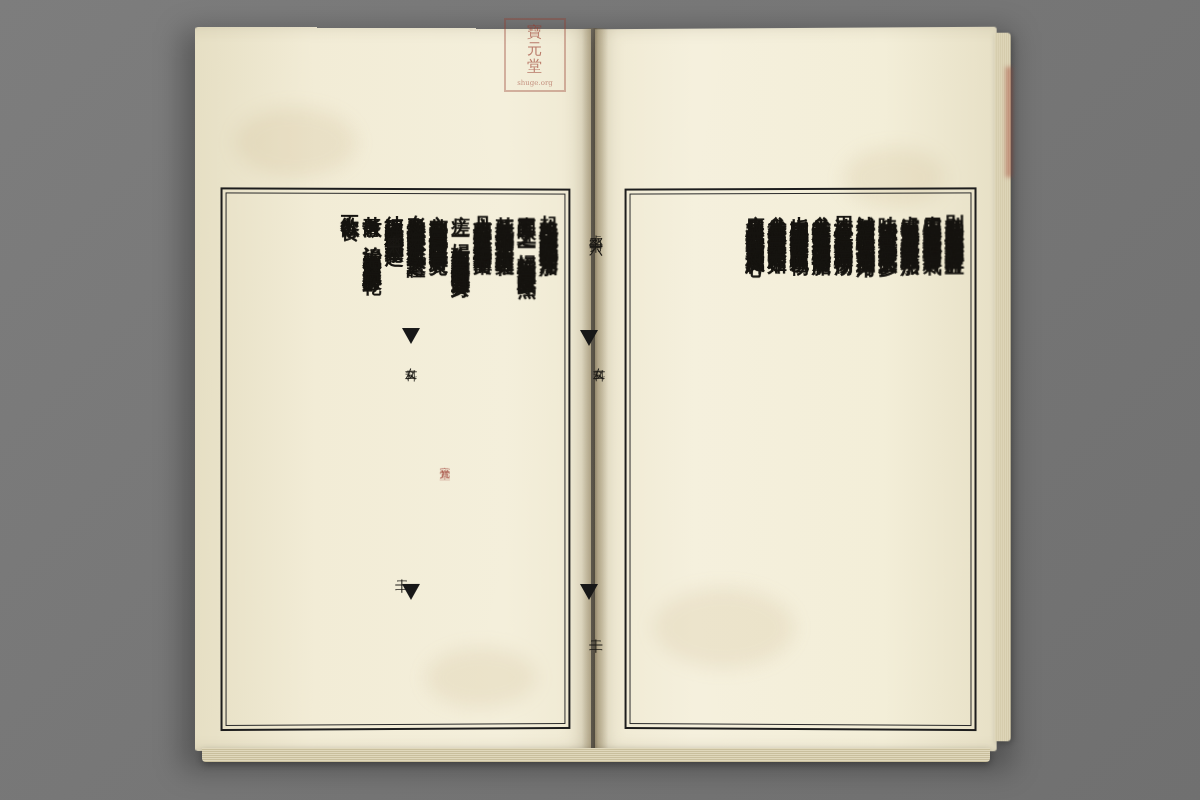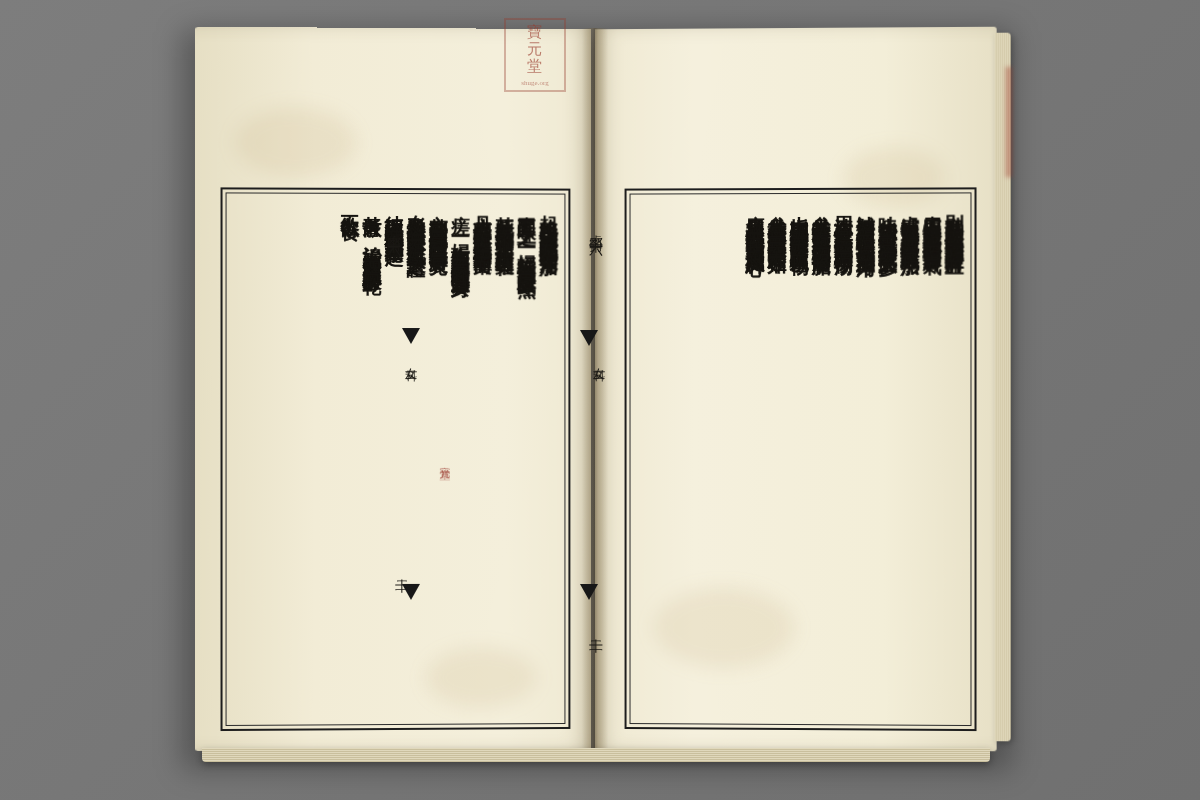--- a/index.html
+++ b/index.html
@@ -113,21 +113,21 @@
     color: #9a3a2c;
     font-family: "DejaVu Serif", serif;
     font-size: 15px;
     line-height: 17px;
     text-align: center;
     padding-top: 4px;
     letter-spacing: 1px;
     box-sizing: border-box;
   }
   .seal .s-line { display:block; }
-  .seal .s-small { font-size: 7px; letter-spacing: 0; opacity: .8; font-family: Liberation Serif, serif; }
+  .seal .s-small { font-size: 7px; letter-spacing: 0; opacity: .8; }
   
   .frame {
     position: absolute;
     border: 2px solid #1d1d1d;
     box-sizing: border-box;
   }
   .frame::before {
     content: "";
     position: absolute;
     left: 3px; top: 3px; right: 3px; bottom: 3px;

